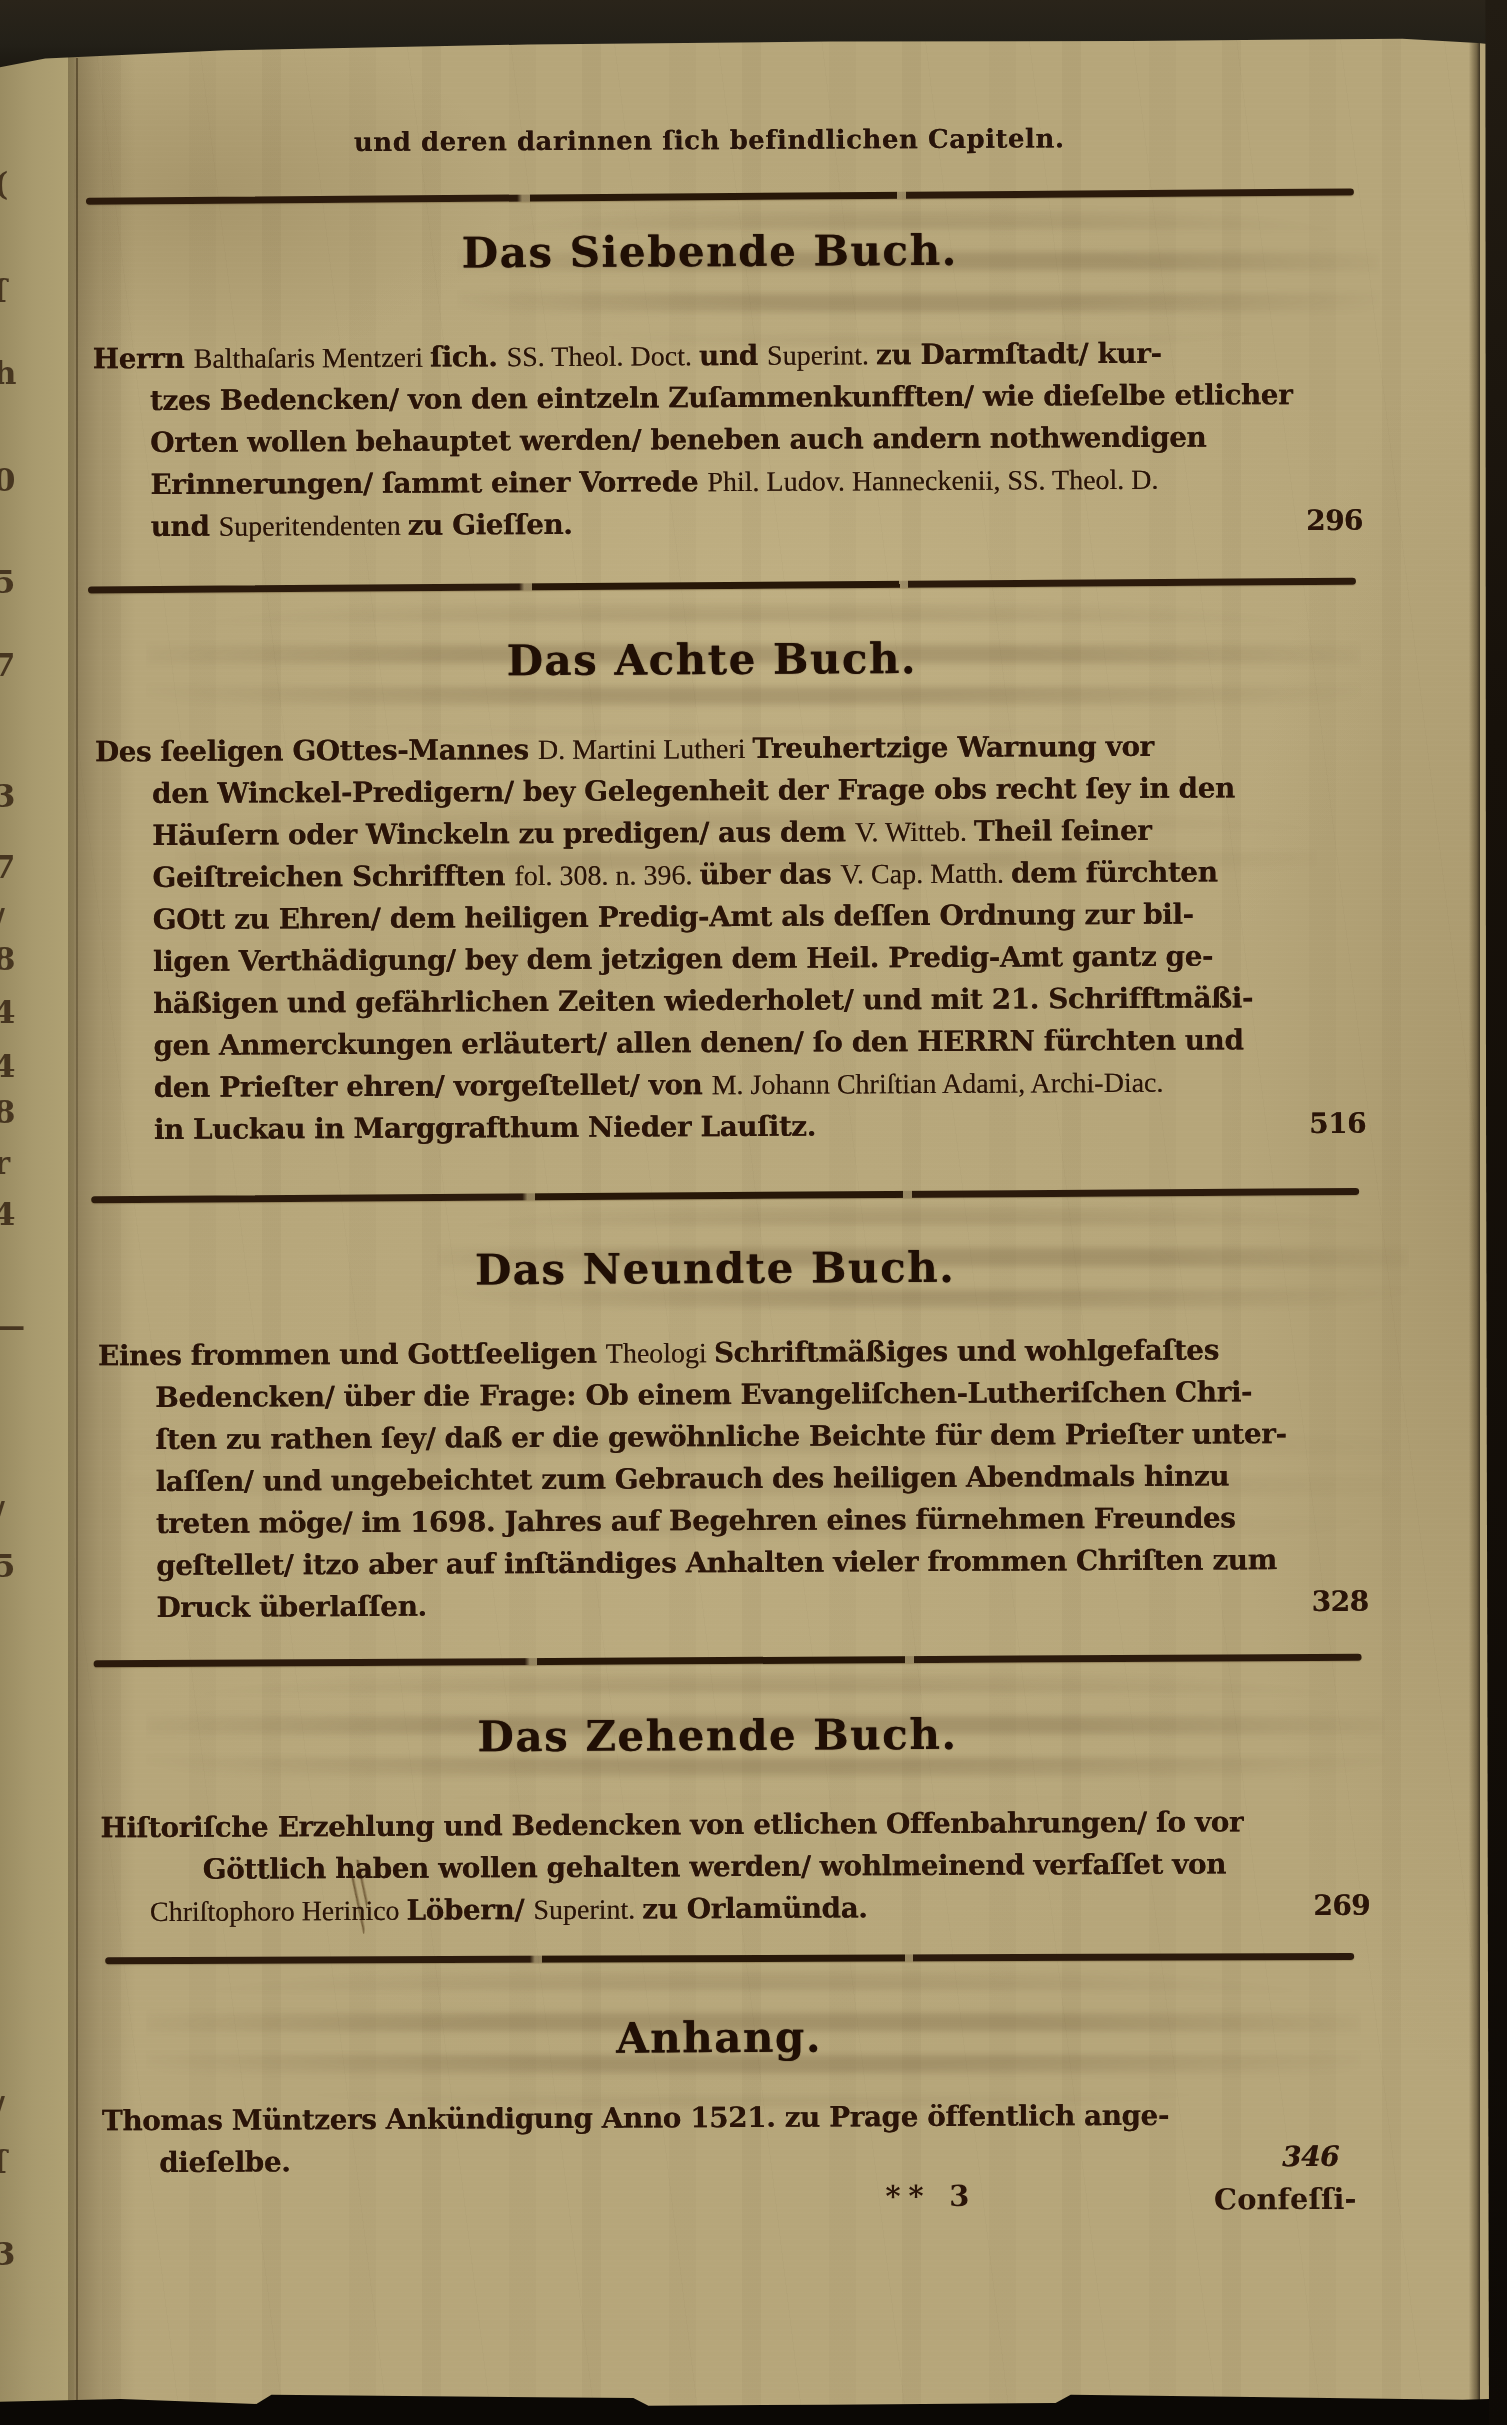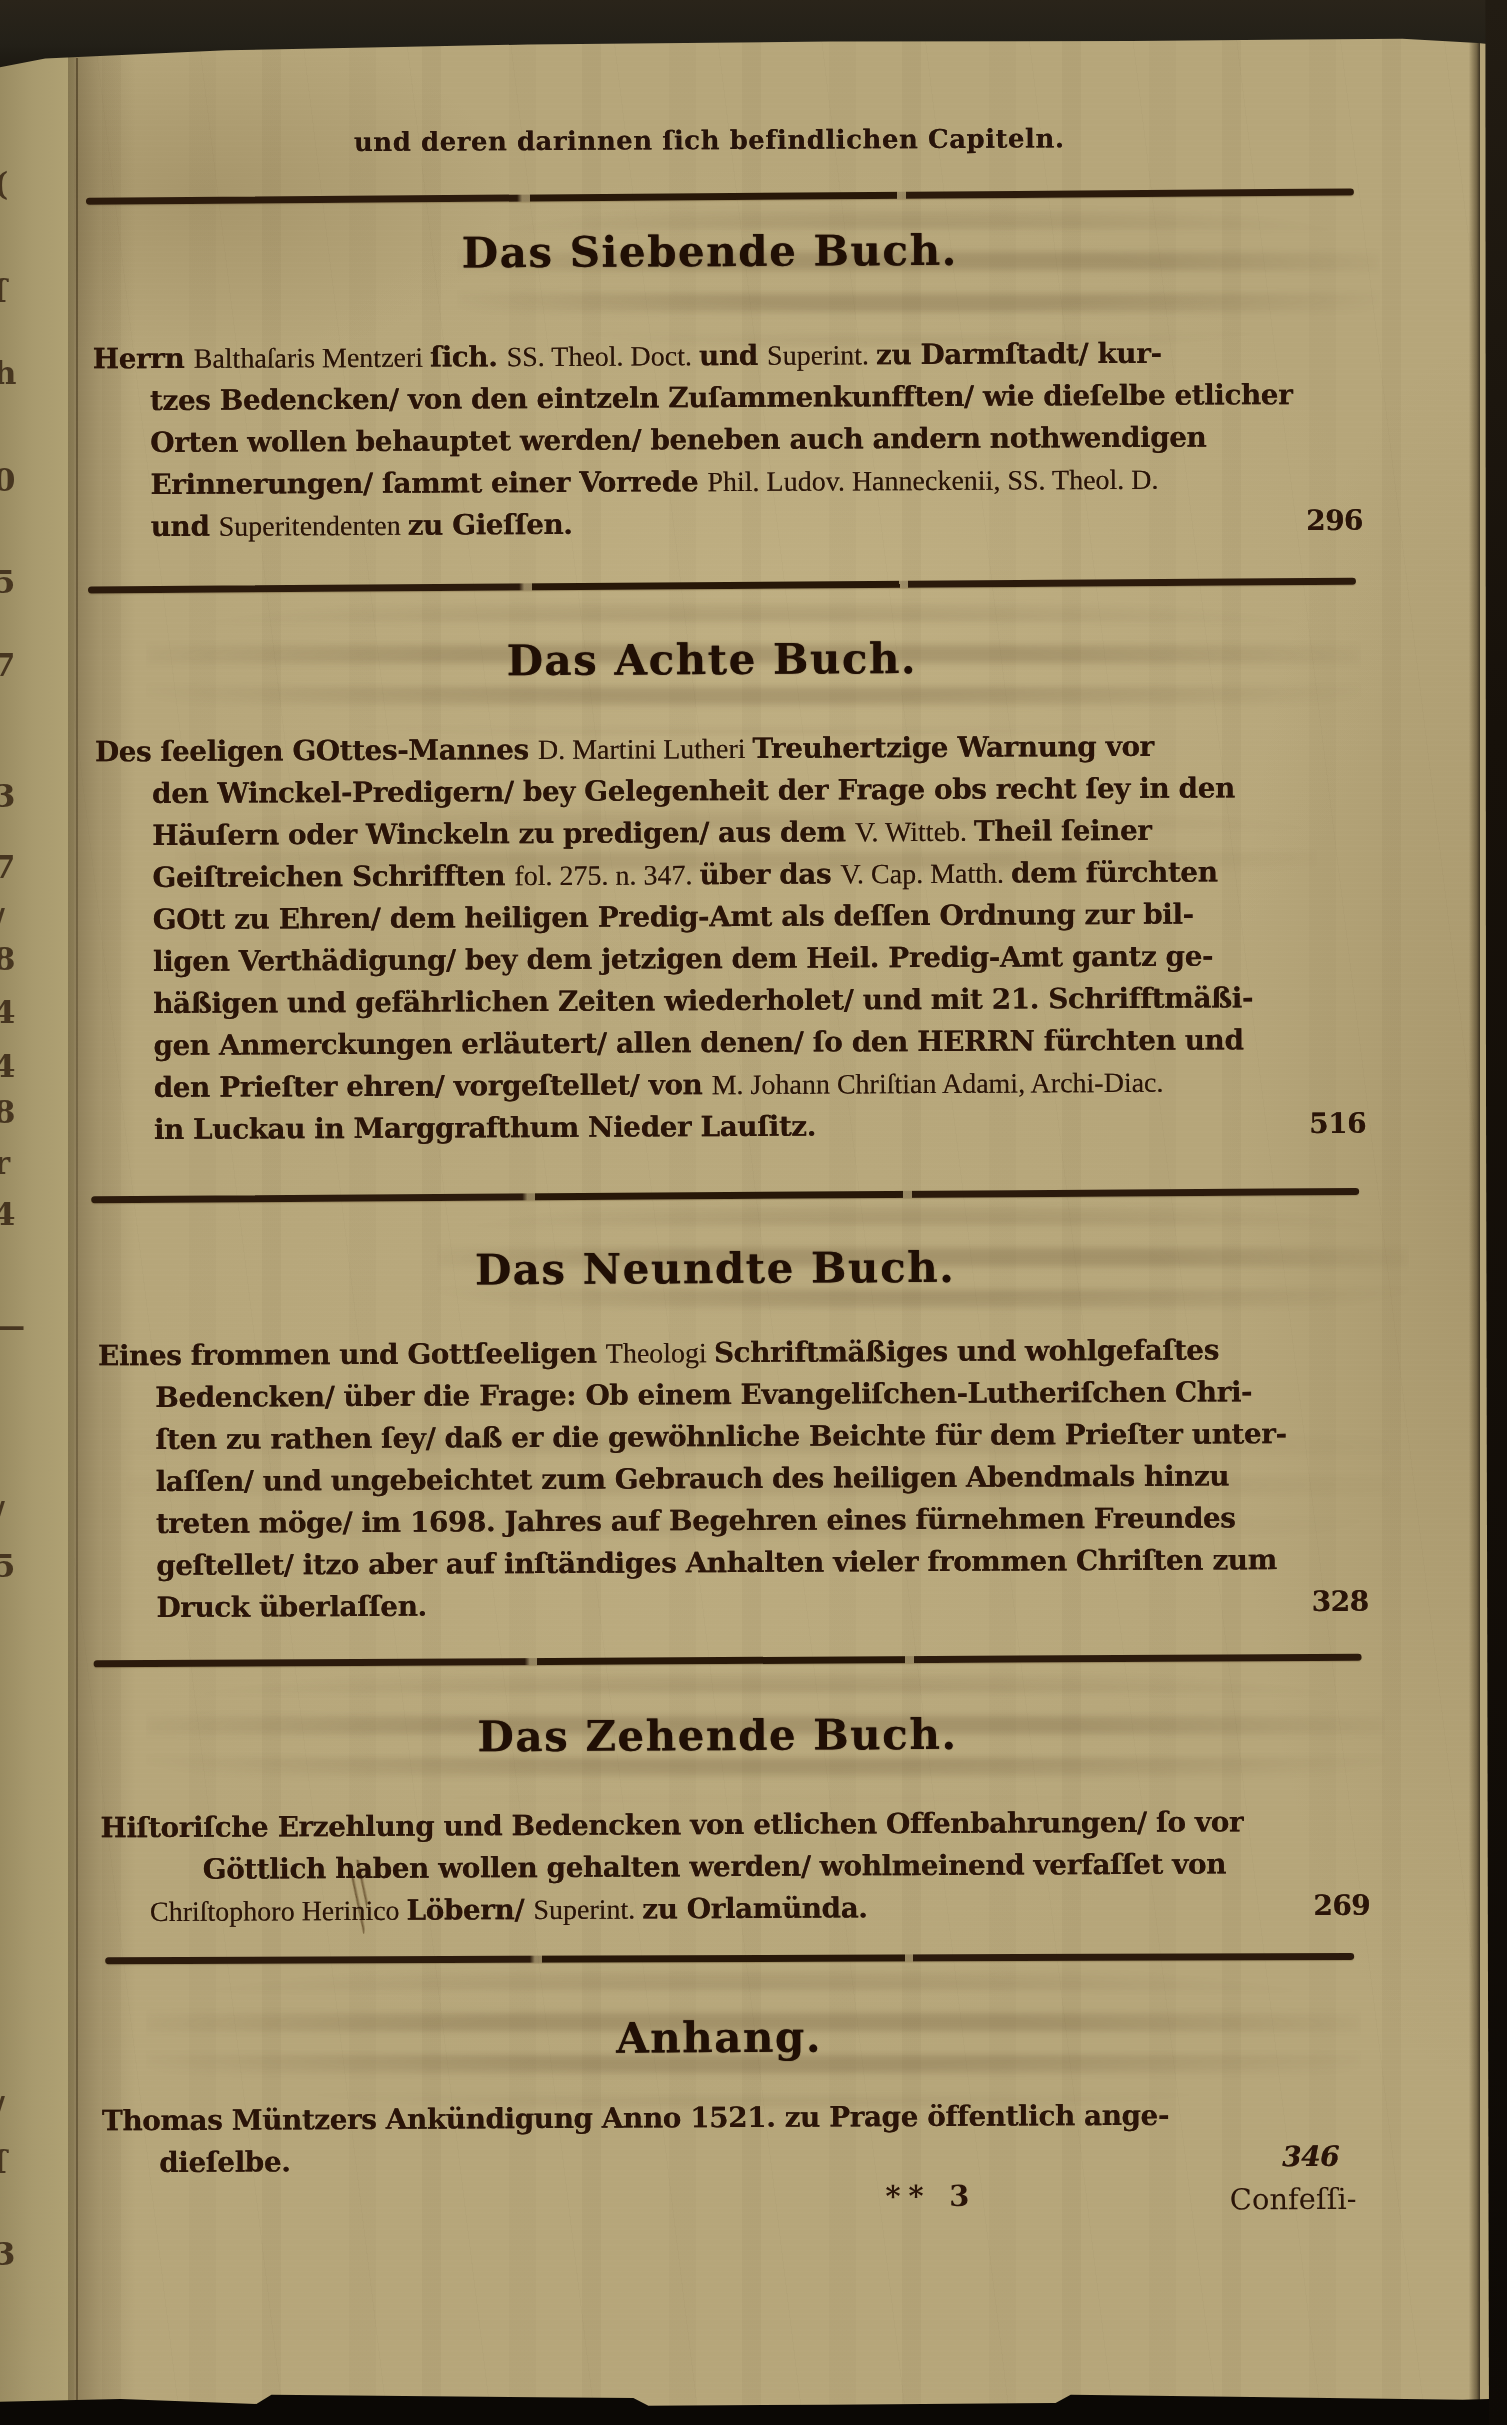--- a/index.html
+++ b/index.html
@@ -77,21 +77,21 @@
     text-shadow:0 0 0.5px rgba(42,20,8,.7);}
   .sec-7 .lines{margin-top:51px;} .sec-8 .lines{margin-top:36px;}
   .sec-9 .lines{margin-top:31px;} .sec-10 .lines{margin-top:36px;} .sec-a .lines{margin-top:27px;}
   .line{padding-left:57px;white-space:nowrap;}
   .line.first{padding-left:0;}
   .sec-10 .line:nth-of-type(2){padding-left:102px;}
   .sec-10 .line:nth-of-type(3){padding-left:49px;}
   .pn{position:absolute;right:13.6px;bottom:0;line-height:42px;font-weight:700;}
   .sec-a .pn{right:46px;font-style:italic;}
   .signature{position:absolute;left:783px;top:2180px;font-size:29px;letter-spacing:7.8px;}
-  .catchword{position:absolute;right:29px;top:2185px;font-size:29px;font-weight:400;}
+  .catchword{position:absolute;right:29px;top:2185px;font-size:29px;font-weight:700;}
   .ink-mark{position:absolute;left:318px;top:1860px;width:21.4px;height:73px;z-index:5;opacity:.75;
     background:
       linear-gradient(72deg,transparent 44%,rgba(70,45,15,.9) 47%,transparent 53%),
       linear-gradient(72deg,transparent 64%,rgba(70,45,15,.85) 67%,transparent 73%);
     transform:rotate(6deg);filter:blur(0.2px);}
 </style>
 </head>
 <body>
 
 <div id="canvas">
@@ -159,21 +159,21 @@
 
     <div class="rule rule-2"></div>
 
     <section class="sec sec-8">
       <h2 class="heading f">Das Achte Buch.</h2>
       <div class="lines">
         <span class="pn f">516</span>
       <div class="line first"><span class="f">Des ſeeligen GOttes-Mannes </span><span class="r">D. Martini Lutheri </span><span class="f">Treuhertzige Warnung vor</span></div>
           <div class="line"><span class="f">den Winckel-Predigern/ bey Gelegenheit der Frage obs recht ſey in den</span></div>
           <div class="line"><span class="f">Häuſern oder Winckeln zu predigen/ aus dem </span><span class="r">V. Witteb. </span><span class="f">Theil ſeiner</span></div>
-          <div class="line"><span class="f">Geiſtreichen Schrifften </span><span class="r">fol. 275. n. 347. </span><span class="f">über das </span><span class="r">V. Cap. Matth. </span><span class="f">dem fürchten</span></div>
+          <div class="line"><span class="f">Geiſtreichen Schrifften </span><span class="r">fol. 308. n. 396. </span><span class="f">über das </span><span class="r">V. Cap. Matth. </span><span class="f">dem fürchten</span></div>
           <div class="line"><span class="f">GOtt zu Ehren/ dem heiligen Predig-Amt als deſſen Ordnung zur bil-</span></div>
           <div class="line"><span class="f">ligen Verthädigung/ bey dem jetzigen dem Heil. Predig-Amt gantz ge-</span></div>
           <div class="line"><span class="f">häßigen und gefährlichen Zeiten wiederholet/ und mit 21. Schrifftmäßi-</span></div>
           <div class="line"><span class="f">gen Anmerckungen erläutert/ allen denen/ ſo den HERRN fürchten und</span></div>
           <div class="line"><span class="f">den Prieſter ehren/ vorgeſtellet/ von </span><span class="r">M. Johann Chriſtian Adami, Archi-Diac.</span></div>
           <div class="line"><span class="f">in Luckau in Marggrafthum Nieder Lauſitz.</span></div>
         </div>
     </section>
 
     <div class="rule rule-3"></div>

